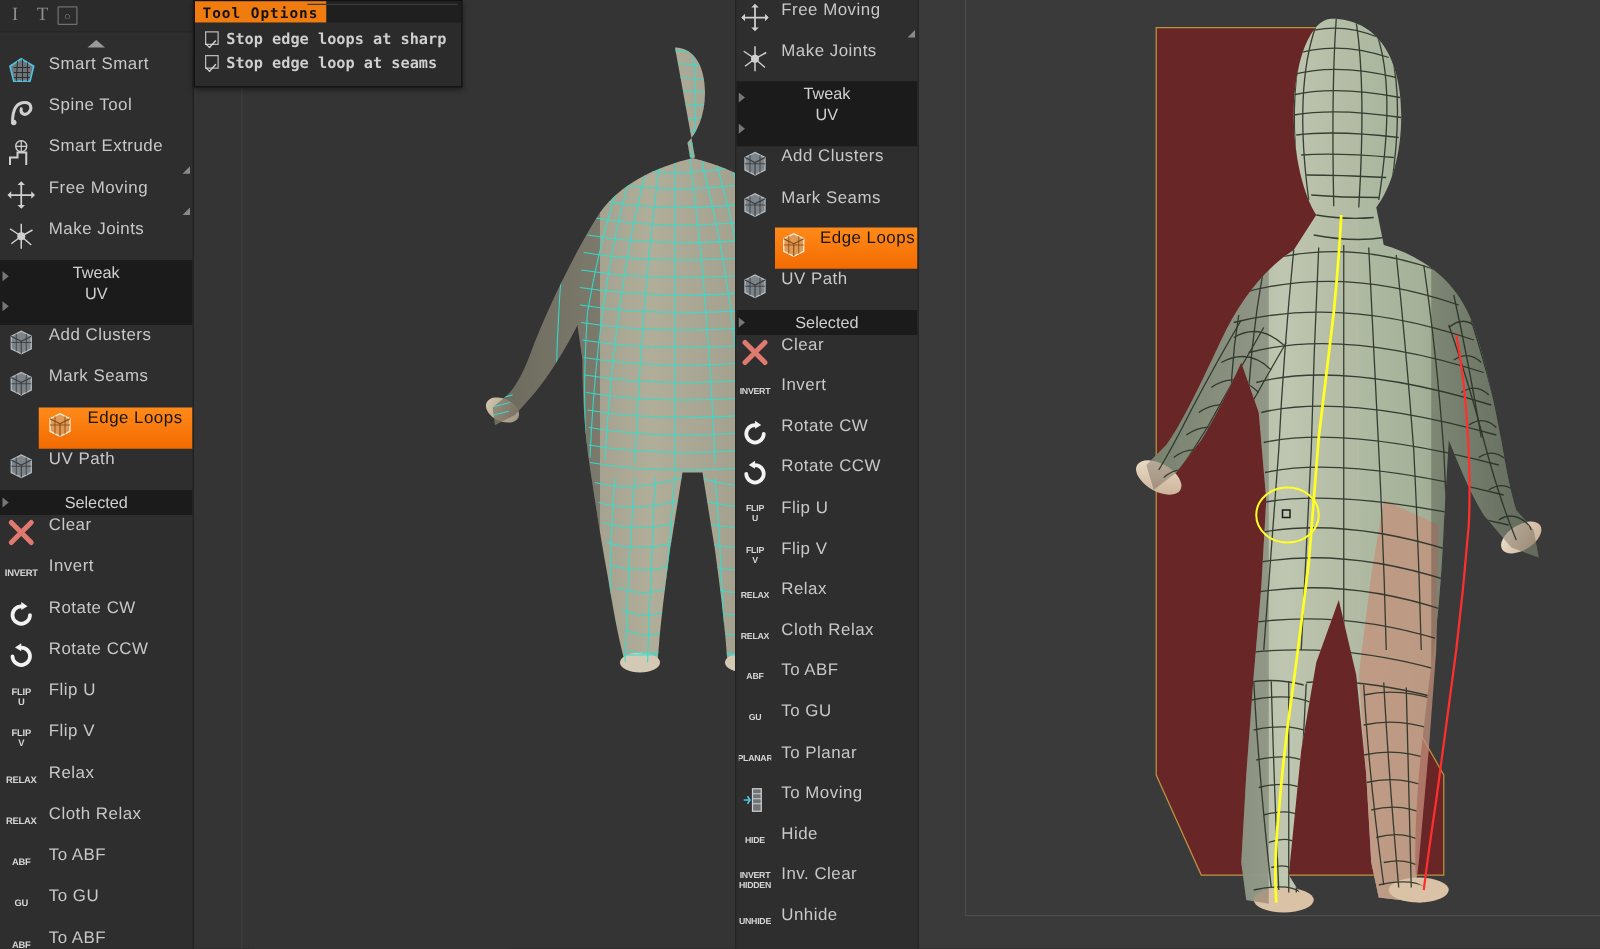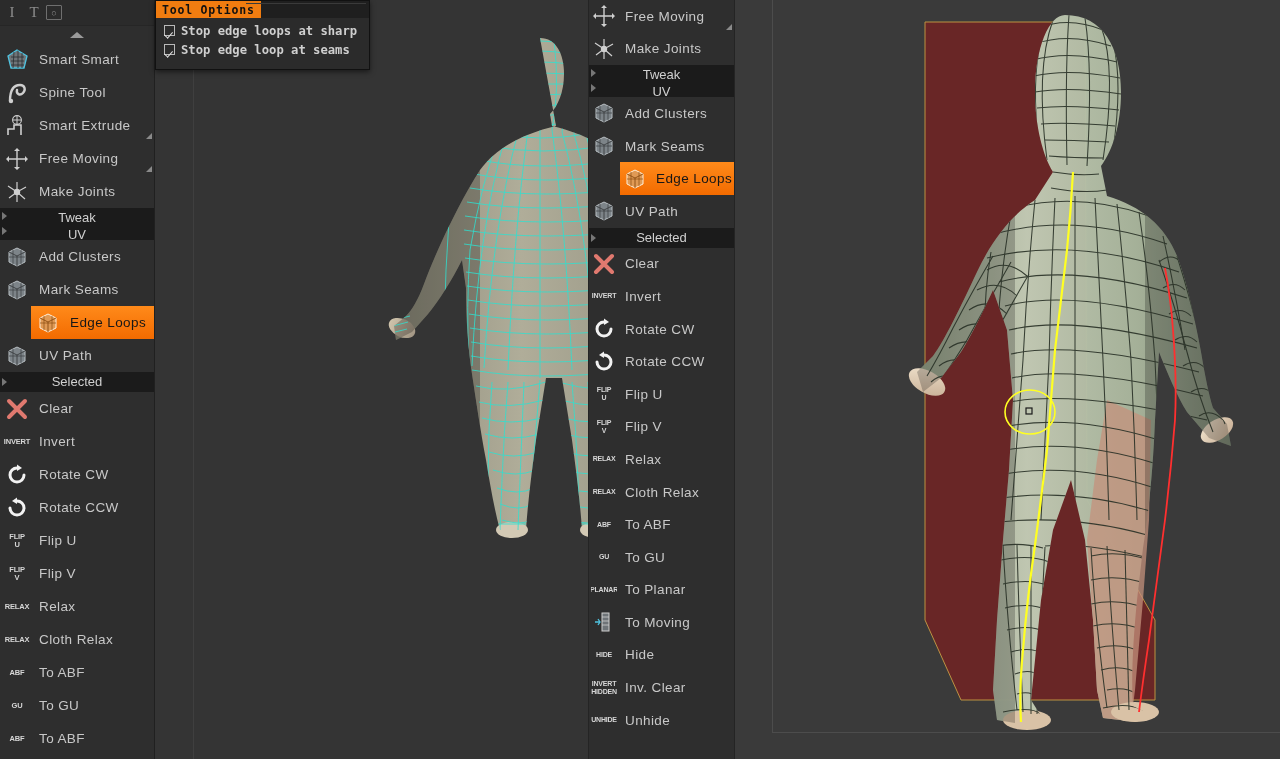--- a/index.html
+++ b/index.html
@@ -42,36 +42,36 @@
   .collapse-arrow {
     height: 17px; display:flex; align-items:center; justify-content:center;
     background:#2e2e2e;
   }
   .collapse-arrow .tri {
     width:0;height:0;border-left:7px solid transparent;border-right:7px solid transparent;
     border-bottom:6px solid #9a9a9a;
   }
 
   .tool-row {
-    height: 33px; display:flex; align-items:center; gap:8px;
+    height: 33px; display:flex; gap:8px;
     padding-left: 3px; color:#c8c8c8; font-size:13.5px;
     letter-spacing:0.4px; position:relative;
   }
   .tool-row .lbl { white-space:nowrap; }
   .tool-row.selected { background: linear-gradient(#ff8a1a,#f36b00); color:#1a1a1a;margin-left:31px; }
   .tool-row.selected .lbl { color:#171717; }
   .tool-row .corner {
     position:absolute; right:2px; bottom:3px;
     width:0;height:0;border-left:6px solid transparent;border-bottom:6px solid #8a8a8a;
   }
   .section-head {
     background:#1b1b1b; color:#d0d0d0; font-size:13px; text-align:center;
     line-height:17px; position:relative;
   }
-  .section-head.two-line { height:32px; padding-top:1px; }
+  .section-head.two-line { height:52px; padding-top:1px; }
   .section-head.one-line { height:20px; line-height:20px; }
   .section-head .mini-tri{
     position:absolute;left:2px;top:50%;transform:translateY(-50%);
     width:0;height:0;border-top:4px solid transparent;border-bottom:4px solid transparent;
     border-left:5px solid #777;
   }
   .section-head .mini-tri.b{ top:25%; }
   .section-head .mini-tri.c{ top:72%; }
 
   .ico { width:28px; height:28px; flex:0 0 28px; display:flex; align-items:center; justify-content:center; }

